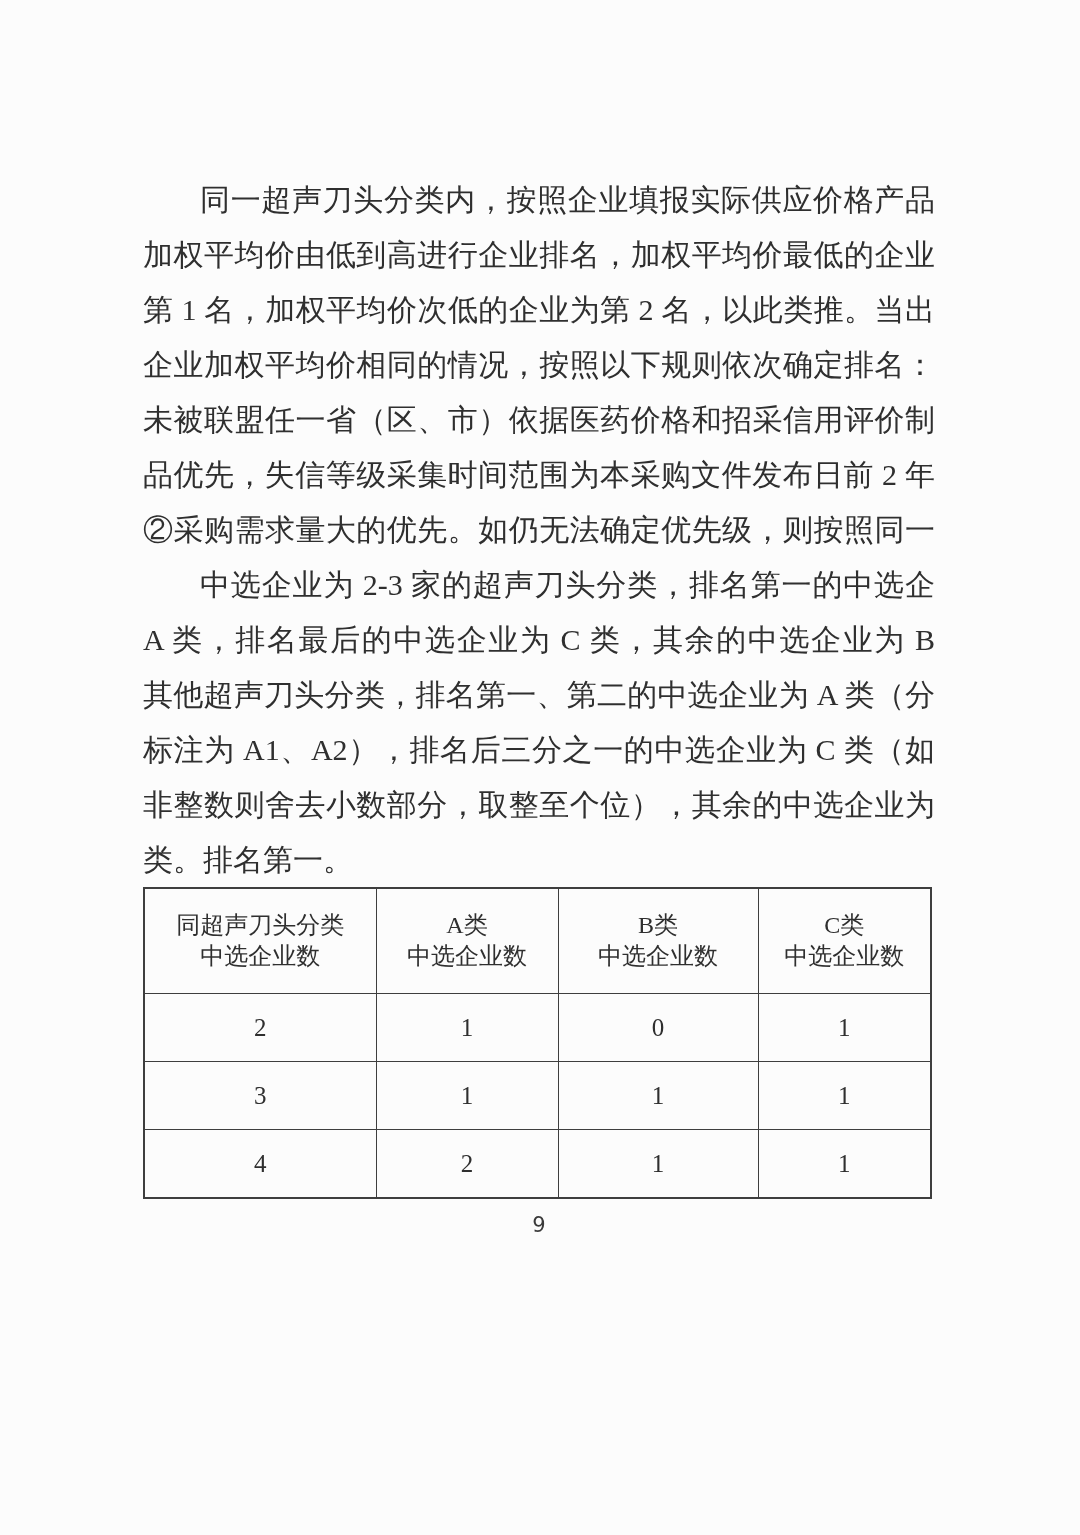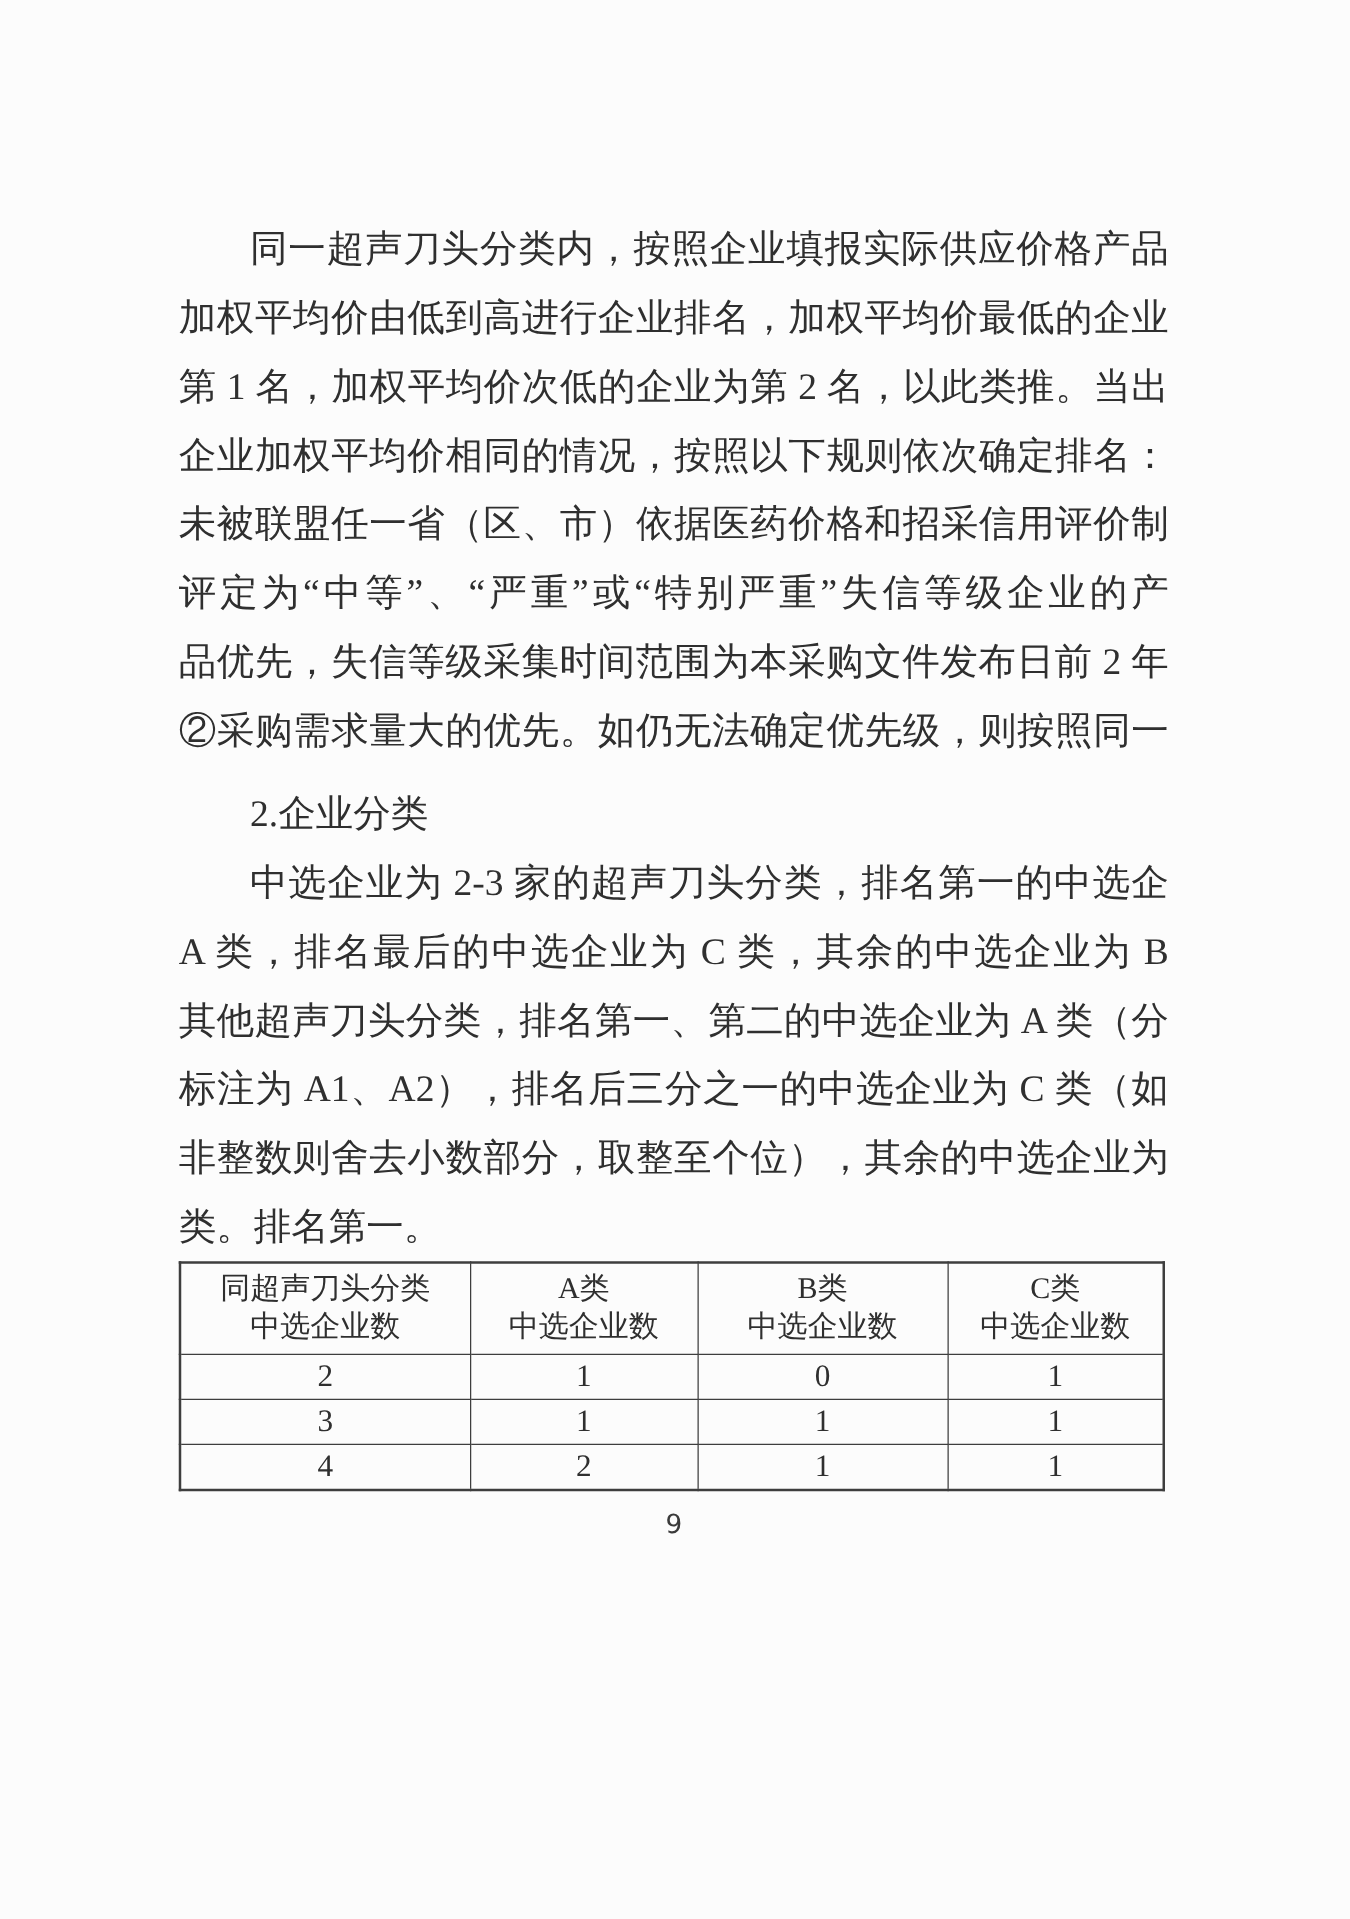--- a/index.html
+++ b/index.html
@@ -41,21 +41,21 @@
     width: 787px;
     border-collapse: collapse;
     table-layout: fixed;
     border: 2px solid #3e3e3e;
     margin-top: 0;
   }
   table.cls th, table.cls td {
     border: 1px solid #3e3e3e;
     text-align: center;
     vertical-align: middle;
-    padding: 0;
+    padding: 16px;
     color: #2f2f2f;
     font-weight: normal;
   }
   table.cls th {
     height: 72px;
     font-size: 24px;
     line-height: 31px;
   }
   table.cls td {
     height: 35px;
@@ -73,24 +73,22 @@
 <body>
 
 <div class="page">
   <div class="content">
 
     <div class="line j indent">同一超声刀头分类内，按照企业填报实际供应价格产品的</div>
     <div class="line j">加权平均价由低到高进行企业排名，加权平均价最低的企业为</div>
     <div class="line j">第 1 名，加权平均价次低的企业为第 2 名，以此类推。当出现</div>
     <div class="line j">企业加权平均价相同的情况，按照以下规则依次确定排名：①</div>
     <div class="line j">未被联盟任一省（区、市）依据医药价格和招采信用评价制度</div>
-    <div class="line j">评定为“中等”、“严重”或“特别严重”失信等级企业的产</div>
     <div class="line j">品优先，失信等级采集时间范围为本采购文件发布日前 2 年内；</div>
     <div class="line j">②采购需求量大的优先。如仍无法确定优先级，则按照同一位</div>
-    <div class="line indent gap">2.企业分类</div>
     <div class="line j indent">中选企业为 2-3 家的超声刀头分类，排名第一的中选企业为</div>
     <div class="line j">A 类，排名最后的中选企业为 C 类，其余的中选企业为 B 类；</div>
     <div class="line j">其他超声刀头分类，排名第一、第二的中选企业为 A 类（分别</div>
     <div class="line j">标注为 A1、A2），排名后三分之一的中选企业为 C 类（如出现</div>
     <div class="line j">非整数则舍去小数部分，取整至个位），其余的中选企业为 B</div>
     <div class="line">类。排名第一。</div>
 
     <table class="cls">
       <colgroup>
         <col style="width:232px">

